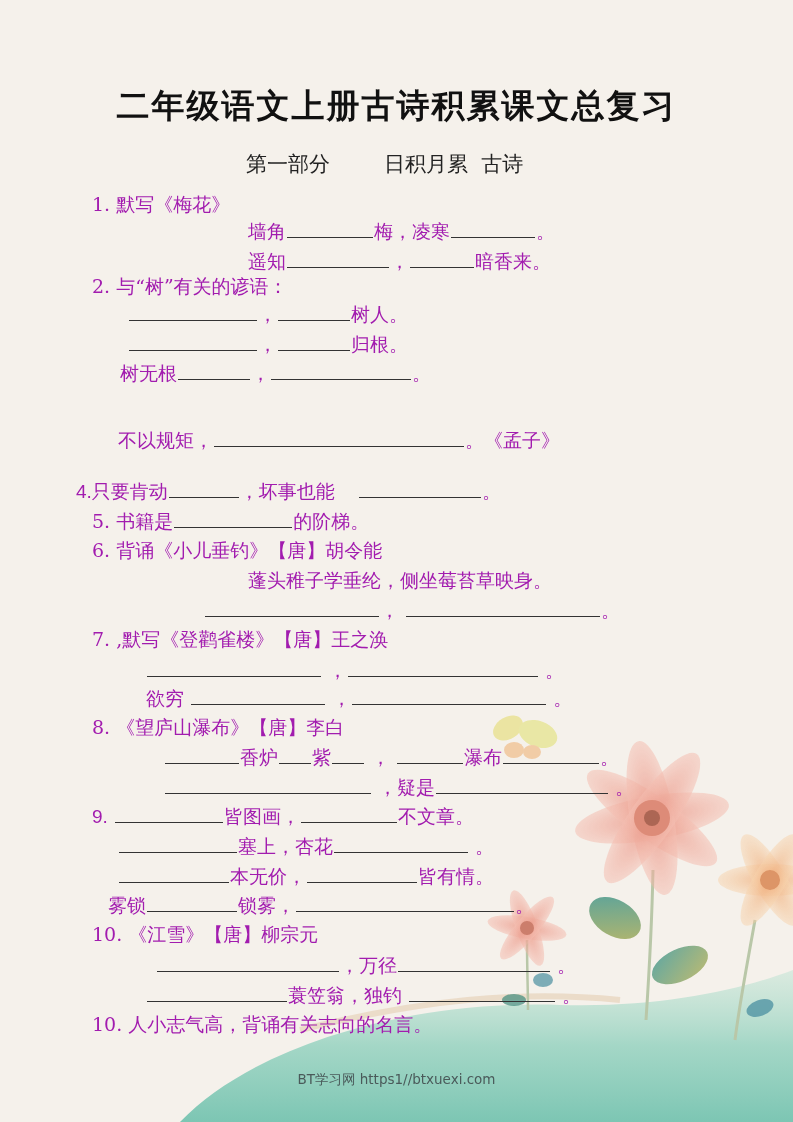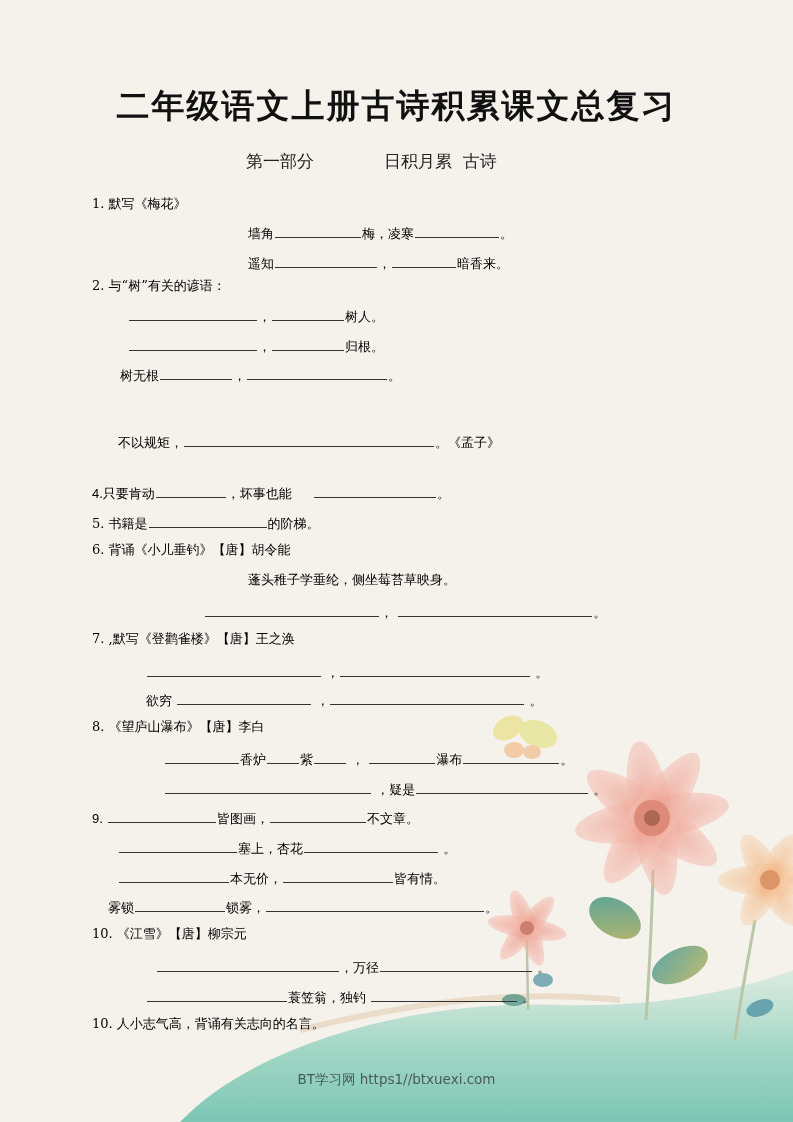--- a/index.html
+++ b/index.html
@@ -14,24 +14,24 @@
 
     
     .deco { position: absolute; left: 0; top: 0; width: 793px; height: 1122px; pointer-events: none; }
 
     .title {
       position: absolute; left: 0; top: 84px; width: 793px; text-align: center;
       font-family: "DejaVu Sans", "Liberation Sans", sans-serif;
       font-weight: bold; font-size: 33px; letter-spacing: 2px; color: #111;
     }
     .subtitle {
-      position: absolute; top: 150px; font-size: 17px; color: #222;
+      position: absolute; top: 150px; font-size: 21px; color: #222;
     }
     .line {
-      position: absolute; font-size: 13px; line-height: 20px; white-space: nowrap; color: #000000;
+      position: absolute; font-size: 19px; line-height: 20px; white-space: nowrap; color: #a21caf;
     }
     .num { font-family: "Liberation Sans", sans-serif; }
     .blank {
       display: inline-block; border-bottom: 1.3px solid #333; height: 16px; vertical-align: baseline;
       margin: 0 1px;
     }
     .footer {
       position: absolute; left: 0; top: 1071px; width: 793px; text-align: center;
       font-family: "DejaVu Sans", "Liberation Sans", sans-serif; font-size: 13.5px; color: #4a5a5a;
     }
@@ -126,21 +126,21 @@
     <span class="blank" style="width:128px"></span><span>，</span><span class="blank" style="width:72px"></span><span>归根。</span>
   </div>
   <div class="line" style="left:120px; top:363px">
     <span>树无根</span><span class="blank" style="width:72px"></span><span>，</span><span class="blank" style="width:140px"></span><span>。</span>
   </div>
 
   <div class="line" style="left:118px; top:430px">
     <span>不以规矩，</span><span class="blank" style="width:250px"></span><span>。《孟子》</span>
   </div>
 
-  <div class="line" style="left:92px; top:481px">
+  <div class="line" style="left:76px; top:481px">
     <span class="num">4.</span><span>只要肯动</span><span class="blank" style="width:70px"></span><span>，坏事也能</span>
     <span class="blank" style="width:122px; margin-left:18px"></span><span>。</span>
   </div>
 
   <div class="line" style="left:92px; top:511px">
     <span>5.</span> <span>书籍是</span><span class="blank" style="width:118px"></span><span>的阶梯。</span>
   </div>
 
   <div class="line" style="left:92px; top:540px">6. 背诵《小儿垂钓》【唐】胡令能</div>
   <div class="line" style="left:248px; top:570px">蓬头稚子学垂纶，侧坐莓苔草映身。</div>

